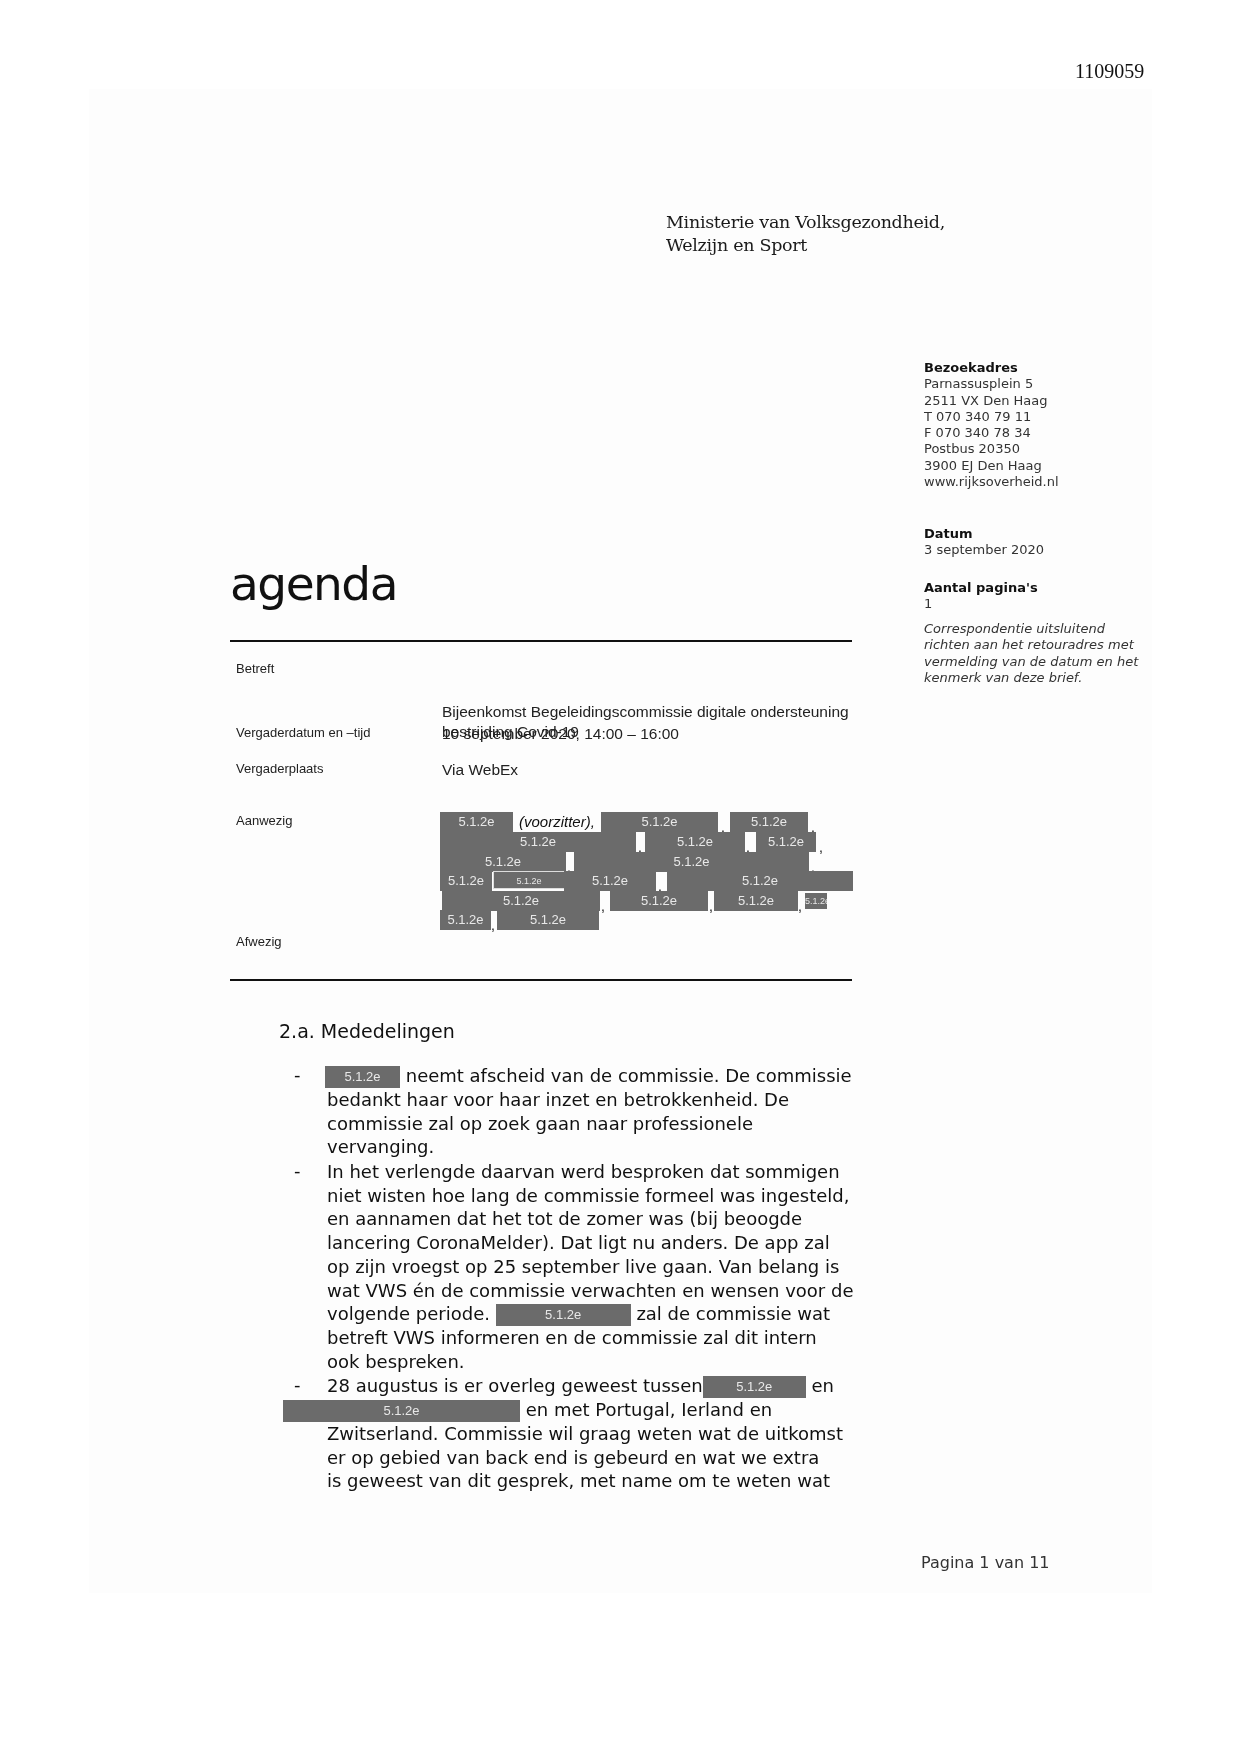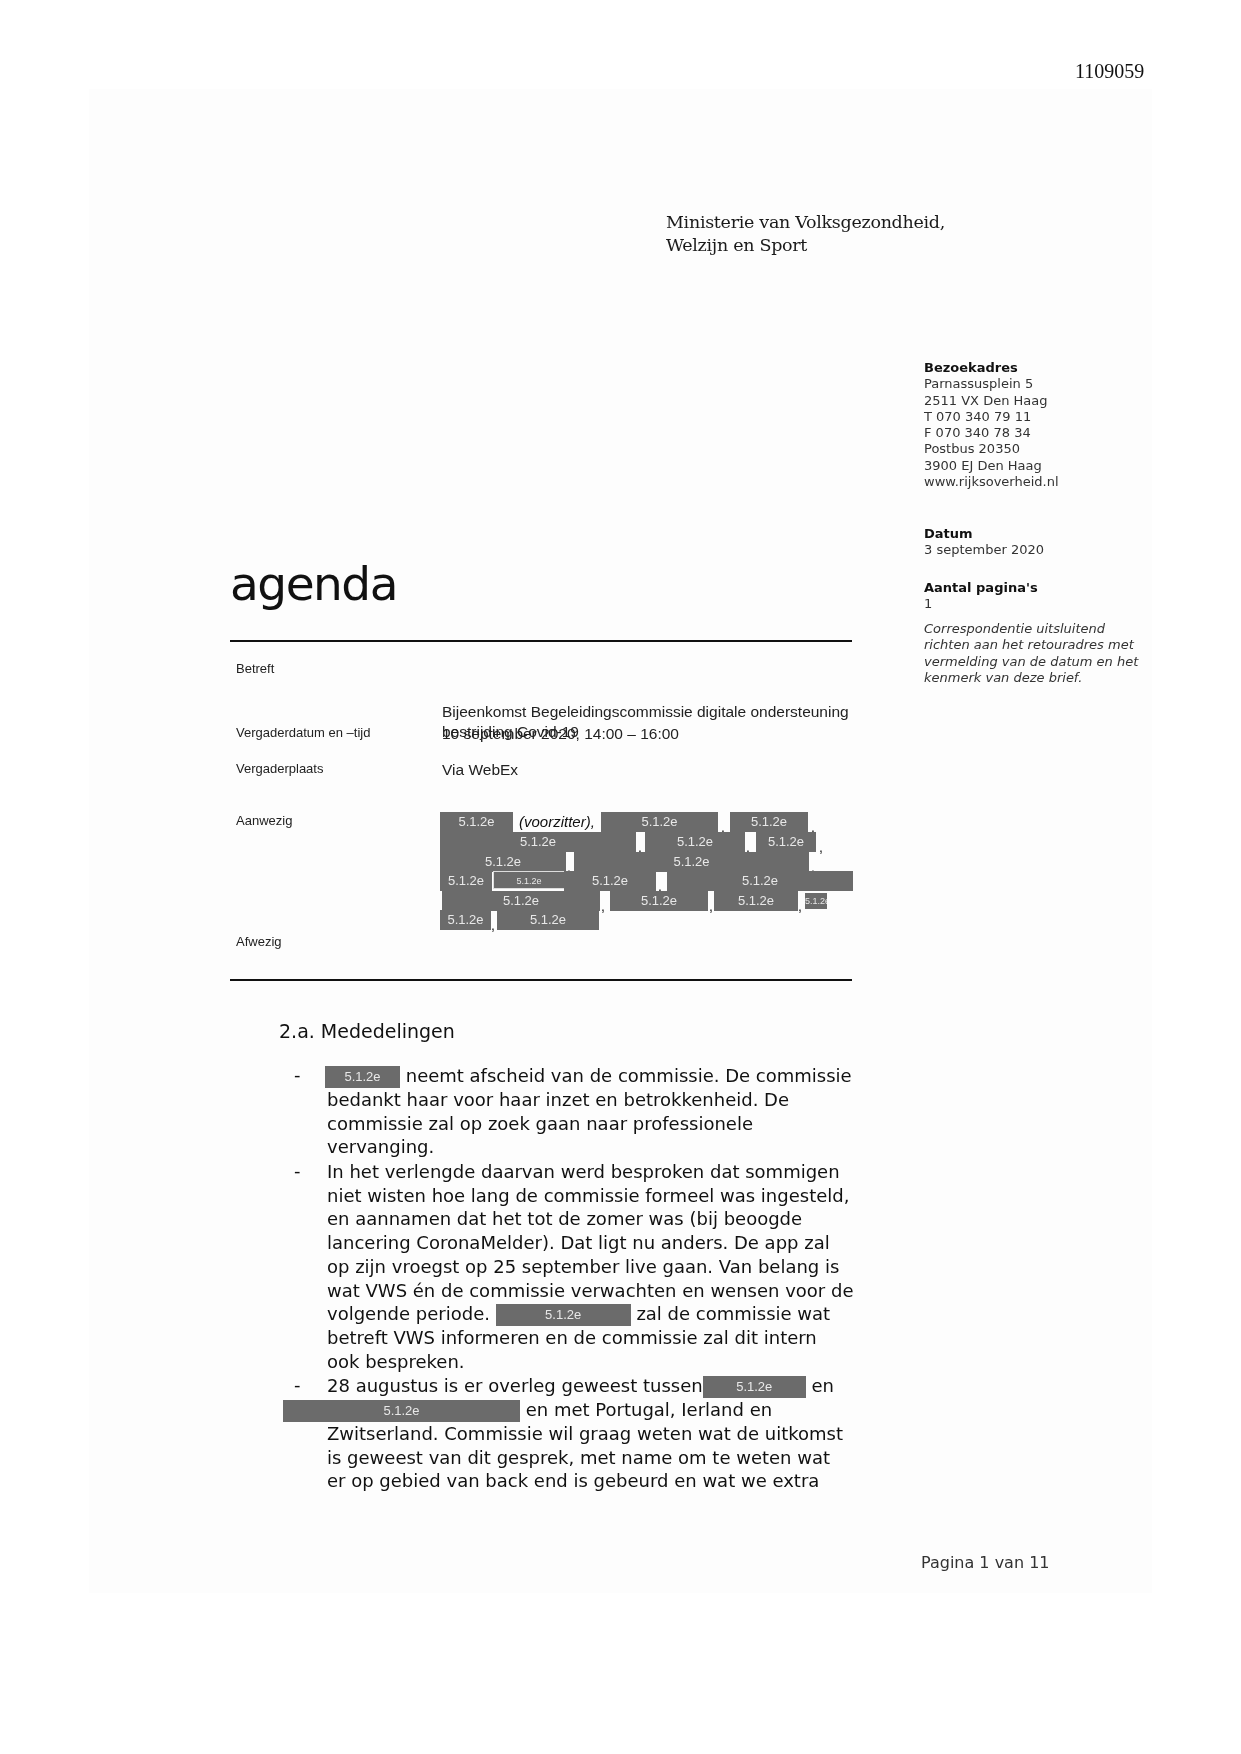--- a/index.html
+++ b/index.html
@@ -151,17 +151,17 @@
   <div><span>volgende periode. </span><span class="r" style="width:135px;">5.1.2e</span><span> zal de commissie wat</span></div>
   <div>betreft VWS informeren en de commissie zal dit intern</div>
   <div>ook bespreken.</div>
 </div>
 
 <div class="bullet" style="top:1374px;">-</div>
 <div class="para" style="top:1374px;">
   <div><span>28 augustus is er overleg geweest tussen</span><span class="r" style="width:103px;">5.1.2e</span><span> en</span></div>
   <div><span class="r" style="width:237px; margin-left:-44px;">5.1.2e</span><span> en met Portugal, Ierland en</span></div>
   <div>Zwitserland. Commissie wil graag weten wat de uitkomst</div>
+  <div>er op gebied van back end is gebeurd en wat we extra</div>
   <div>is geweest van dit gesprek, met name om te weten wat</div>
-  <div>er op gebied van back end is gebeurd en wat we extra</div>
 </div>
 
 <div class="abs footer">Pagina 1 van 11</div>
 
 </body></html>

